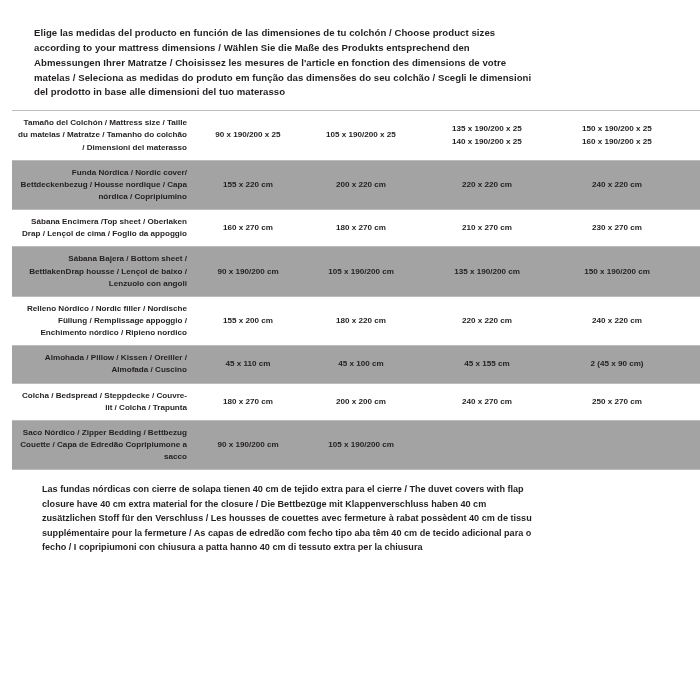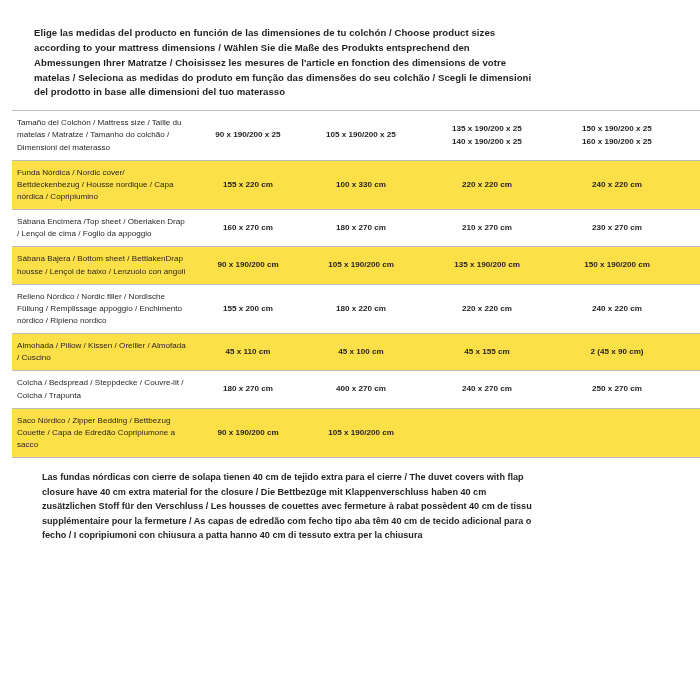--- a/index.html
+++ b/index.html
@@ -39,37 +39,37 @@
   table.sizes td {
     border-top: 1px solid #bcbcbc;
     border-bottom: 1px solid #bcbcbc;
     padding: 6px 5px;
     vertical-align: middle;
     font-size: 8.1px;
     line-height: 1.5;
   }
   td.rowlabel {
     width: 170px;
-    font-weight: normal;
-    text-align: left;
+    font-weight: bold;
+    text-align: right;
     padding-left: 4px;
     padding-right: 6px;
     color: #231f20;
   }
   td.val {
     text-align: center;
     font-weight: bold;
     font-size: 8.3px;
     color: #231f20;
   }
   td.val .two-line span {
     display: block;
   }
   tr.zebra td {
-    background: #fde047;
+    background: #a3a3a3;
   }
   tr.header-row td {
     font-size: 8.1px;
   }
   tr.header-row td.val {
     font-size: 8.1px;
   }
   .colw1 { width: 102px; }
   .colw2 { width: 104px; }
   .colw3 { width: 128px; }
@@ -120,21 +120,21 @@
         <td class="val colw5">
           <div class="two-line">
             <span>180 x 190/200 x 25</span>
           </div>
         </td>
       </tr>
 
       <tr class="zebra">
         <td class="rowlabel">Funda Nórdica / Nordic cover/ Bettdeckenbezug / Housse nordique / Capa nórdica / Copripiumino</td>
         <td class="val colw1">155 x 220 cm</td>
-        <td class="val colw2">100 x 330 cm</td>
+        <td class="val colw2">200 x 220 cm</td>
         <td class="val colw3">220 x 220 cm</td>
         <td class="val colw4">240 x 220 cm</td>
         <td class="val colw5">260 x 220 cm</td>
       </tr>
 
       <tr>
         <td class="rowlabel">Sábana Encimera /Top sheet / Oberlaken Drap / Lençol de cima / Foglio da appoggio</td>
         <td class="val colw1">160 x 270 cm</td>
         <td class="val colw2">180 x 270 cm</td>
         <td class="val colw3">210 x 270 cm</td>
@@ -165,21 +165,21 @@
         <td class="val colw1">45 x 110 cm</td>
         <td class="val colw2">45 x 100 cm</td>
         <td class="val colw3">45 x 155 cm</td>
         <td class="val colw4">2 (45 x 90 cm)</td>
         <td class="val colw5">2 (45 x 110 cm)</td>
       </tr>
 
       <tr>
         <td class="rowlabel">Colcha / Bedspread / Steppdecke / Couvre-lit / Colcha / Trapunta</td>
         <td class="val colw1">180 x 270 cm</td>
-        <td class="val colw2">400 x 270 cm</td>
+        <td class="val colw2">200 x 200 cm</td>
         <td class="val colw3">240 x 270 cm</td>
         <td class="val colw4">250 x 270 cm</td>
         <td class="val colw5">270 x 270 cm</td>
       </tr>
 
       <tr class="zebra">
         <td class="rowlabel">Saco Nórdico / Zipper Bedding / Bettbezug Couette / Capa de Edredão Copripiumone a sacco</td>
         <td class="val colw1">90 x 190/200 cm</td>
         <td class="val colw2">105 x 190/200 cm</td>
         <td class="val colw3"></td>

